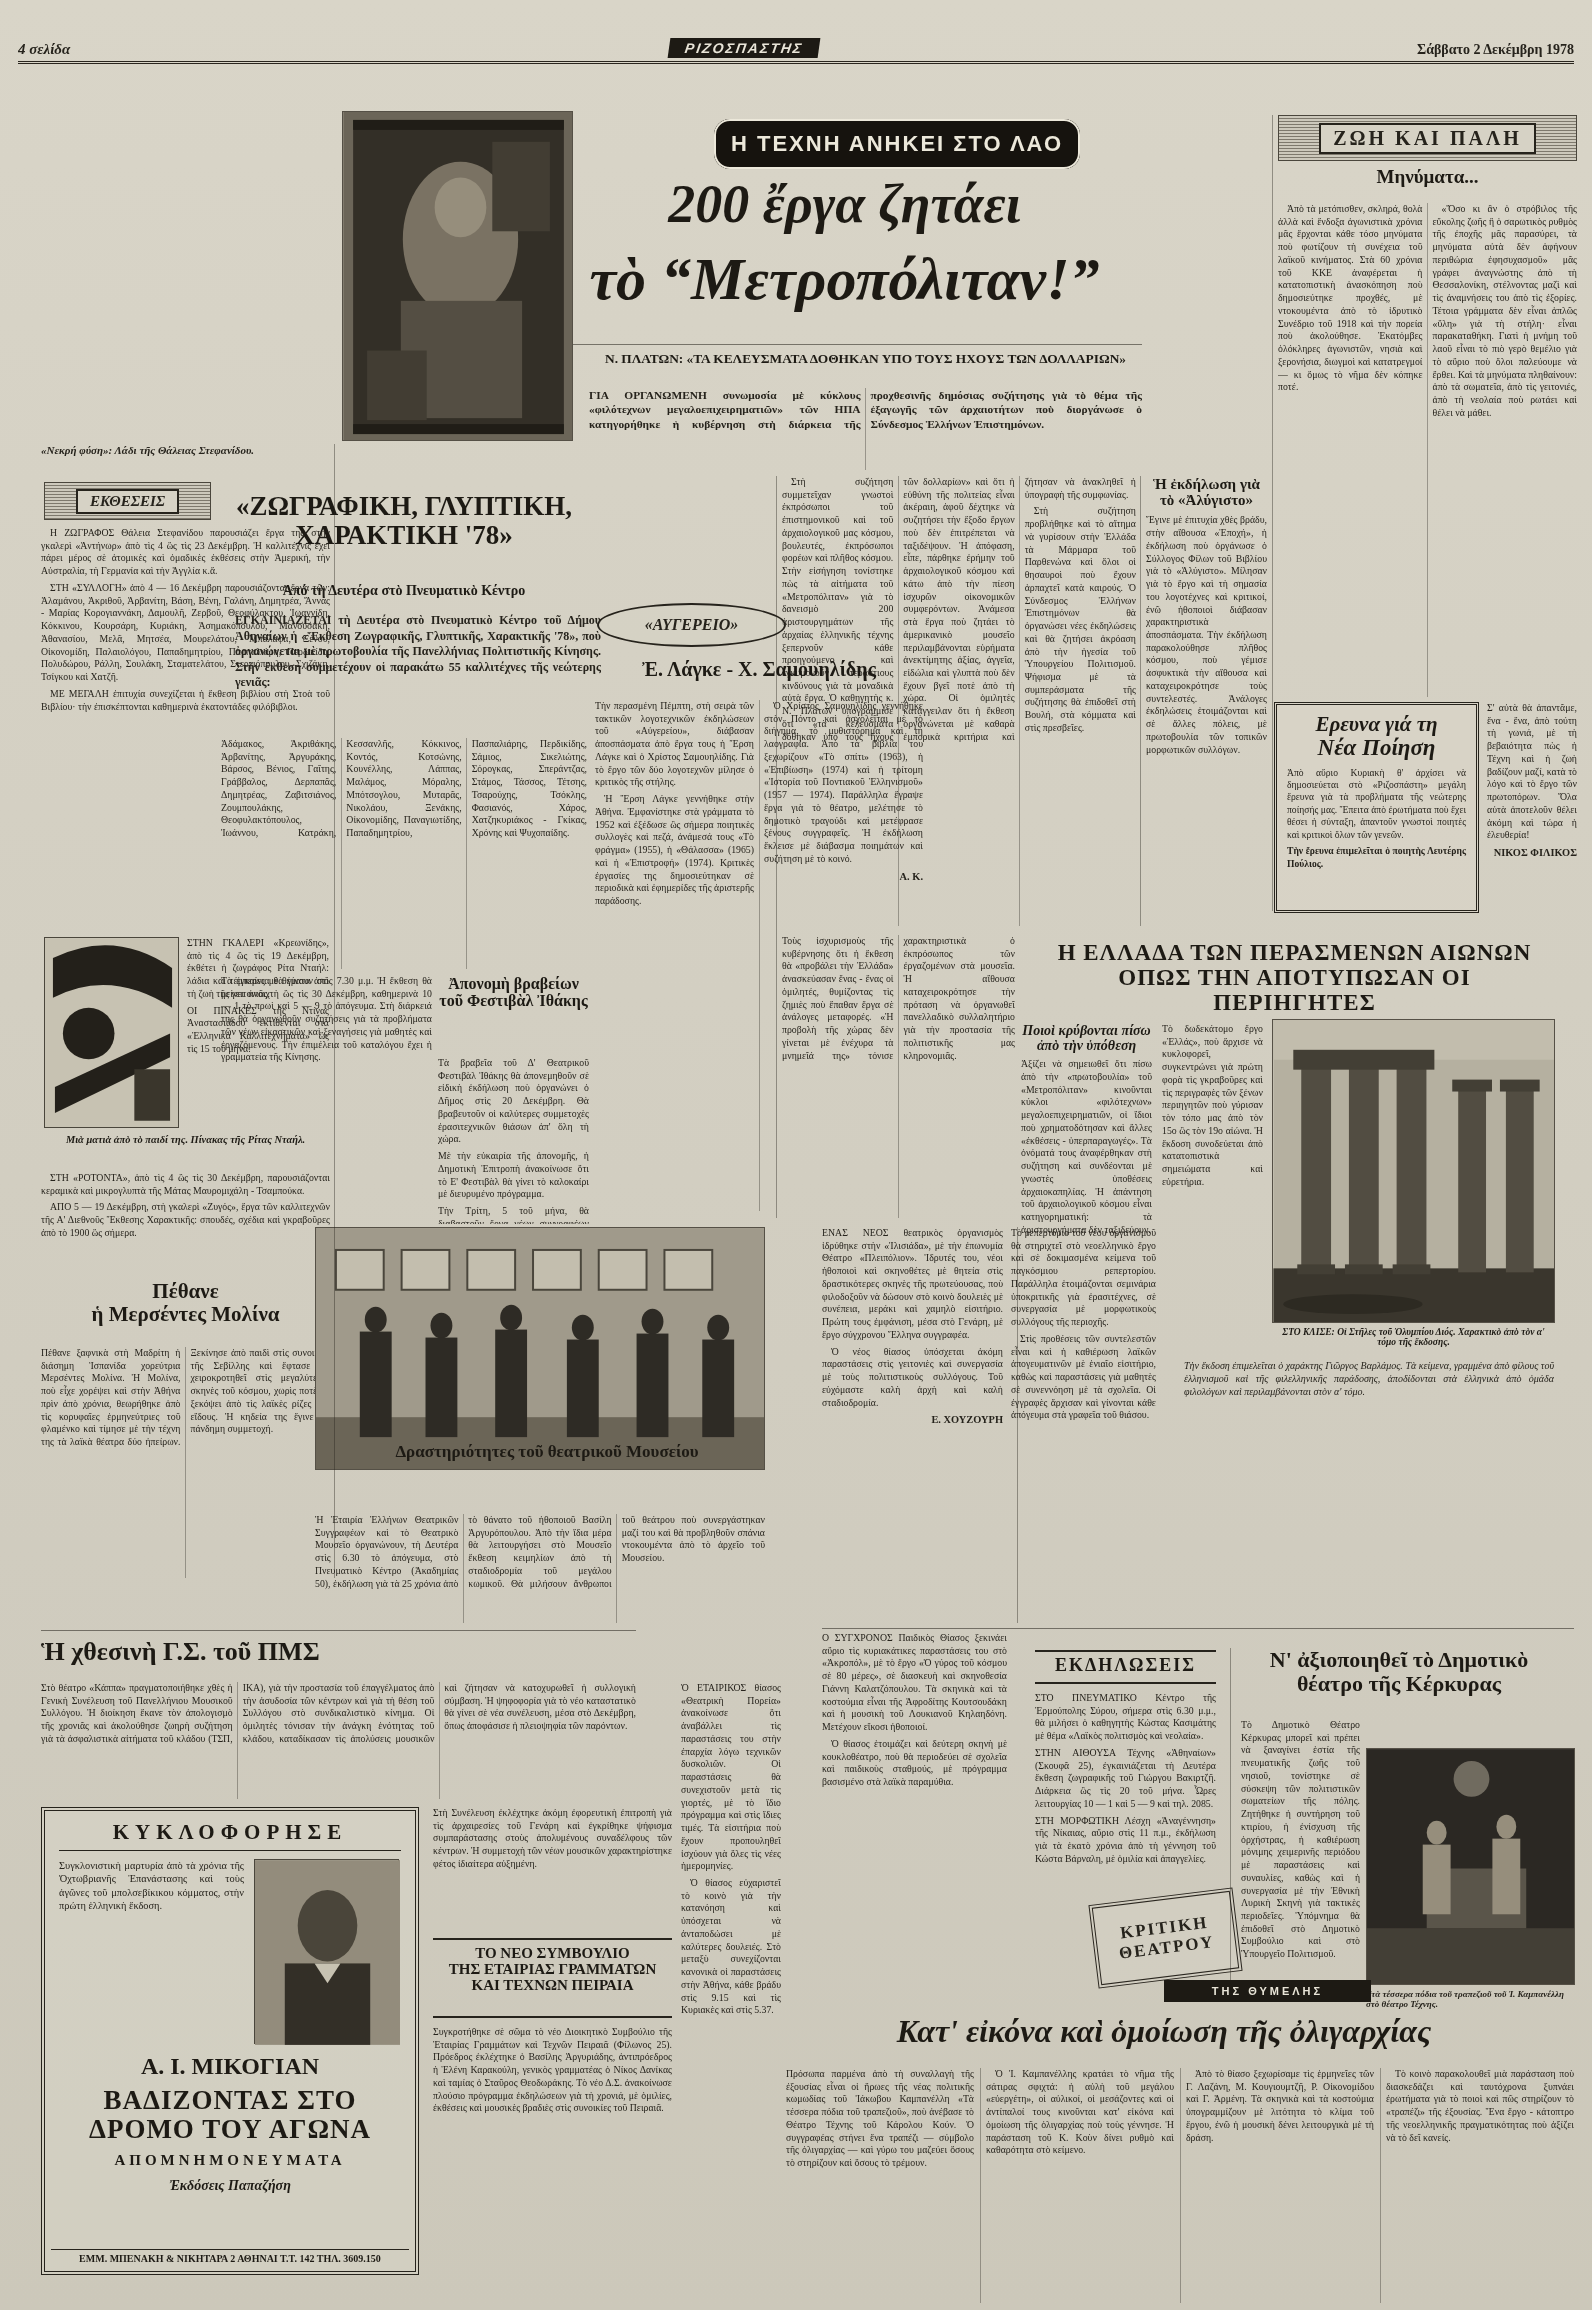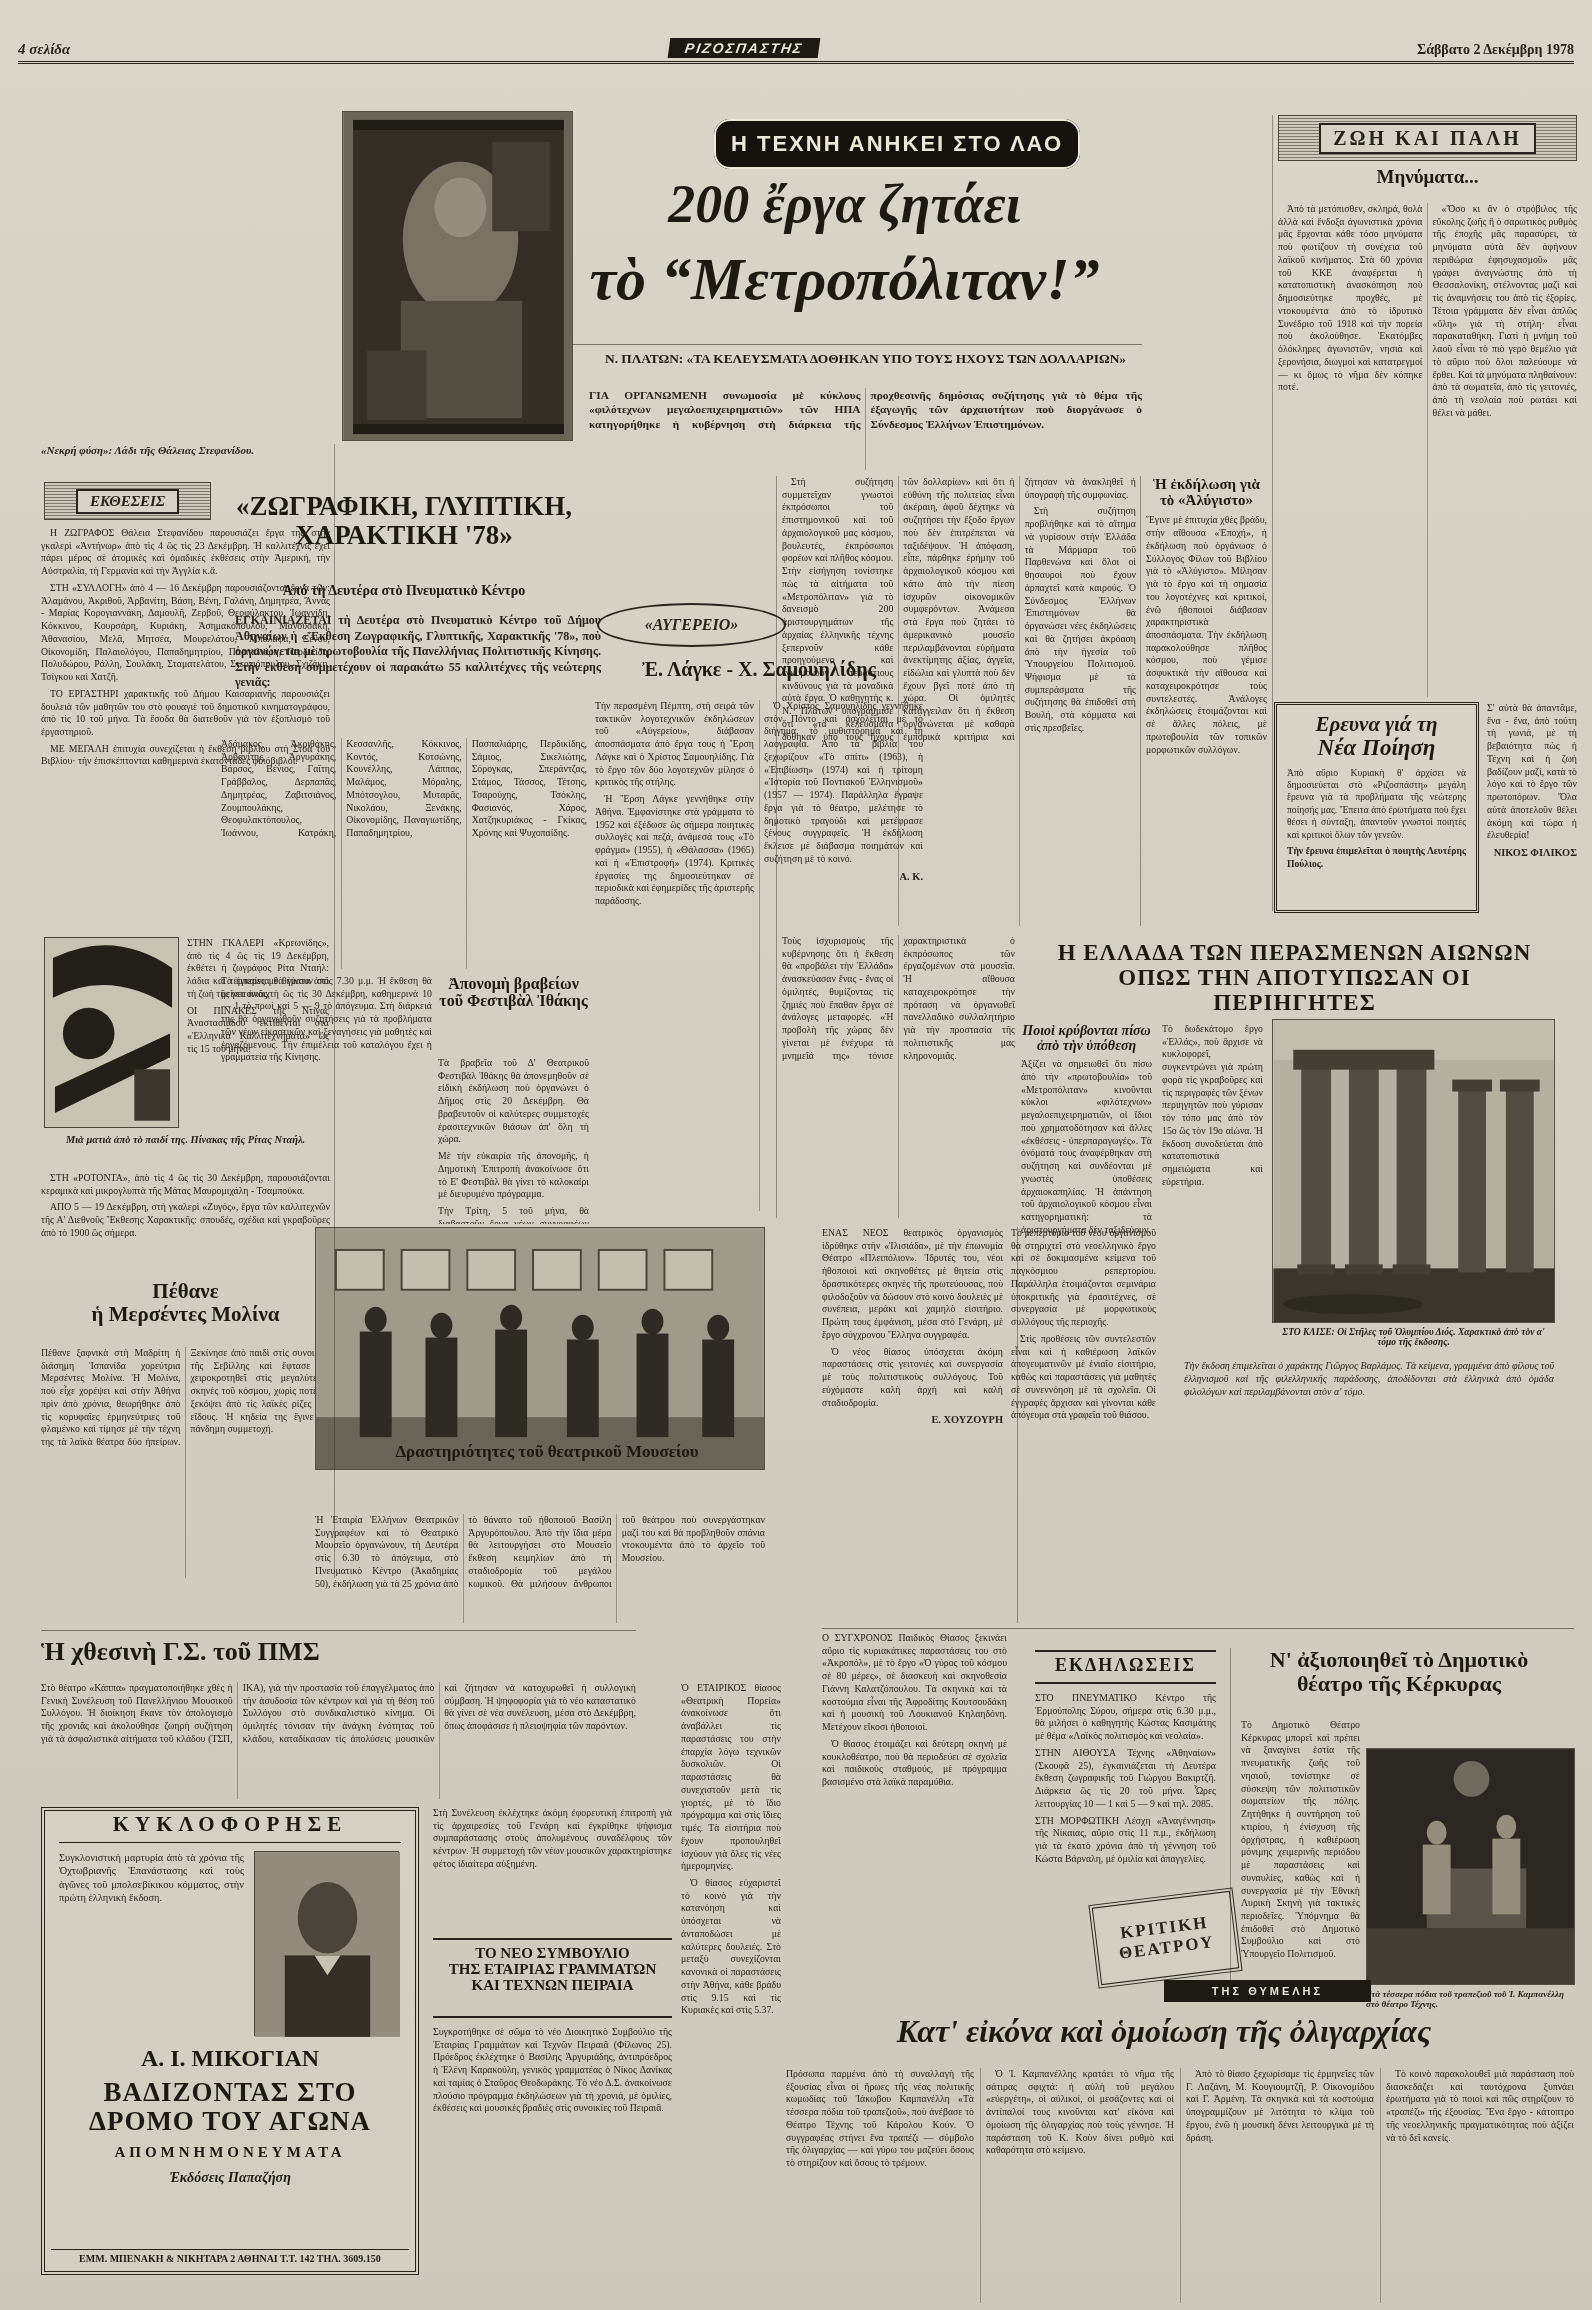--- a/index.html
+++ b/index.html
@@ -113,21 +113,20 @@
     <p class="ni sig">ΝΙΚΟΣ ΦΙΛΙΚΟΣ</p>
   </div>
 
   <div class="abs caption" style="left:41px;top:444px;width:287px;height:34px;font-size:11px;font-weight:bold;">«Νεκρή φύση»: Λάδι τῆς Θάλειας Στεφανίδου.</div>
   <div class="abs hatchbox" style="left:44px;top:482px;width:167px;height:38px;">
     <span class="lbl" style="font-size:15px;font-style:italic;">ΕΚΘΕΣΕΙΣ</span>
   </div>
   <div class="abs bt" style="left:41px;top:527px;width:289px;height:402px;">
     <p>Η ΖΩΓΡΑΦΟΣ Θάλεια Στεφανίδου παρουσιάζει ἔργα της στὴν γκαλερὶ «Ἀντήνωρ» ἀπὸ τὶς 4 ὣς τὶς 23 Δεκέμβρη. Ἡ καλλιτέχνις ἔχει πάρει μέρος σὲ ἀτομικὲς καὶ ὁμαδικὲς ἐκθέσεις στὴν Ἀμερική, τὴν Αὐστραλία, τὴ Γερμανία καὶ τὴν Ἀγγλία κ.ἄ.</p>
     <p>ΣΤΗ «ΣΥΛΛΟΓΗ» ἀπὸ 4 — 16 Δεκέμβρη παρουσιάζονται ἔργα τῶν: Ἀλαμάνου, Ἀκριθοῦ, Ἀρβανίτη, Βάση, Βένη, Γαλάνη, Δημητρέα, Ἄννας - Μαρίας Κορογιαννάκη, Δαμουλῆ, Ζερβοῦ, Θεοφύλακτου, Ἰωαννίδη, Κόκκινου, Κουρσάρη, Κυριάκη, Ἀσημακόπουλου, Μανουσάκη, Ἀθανασίου, Μελᾶ, Μητσέα, Μουρελάτου, Μπαλάφα, Ξένου, Οἰκονομίδη, Παλαιολόγου, Παπαδημητρίου, Πασπαλιάρη, Περδικίδη, Πολυδώρου, Ράλλη, Σουλάκη, Σταματελάτου, Στεργιόπουλου, Σχιζάκη, Τσίγκου καὶ Χατζῆ.</p>
-    <p>ΤΟ ΕΡΓΑΣΤΗΡΙ χαρακτικῆς τοῦ Δήμου Καισαριανῆς παρουσιάζει δουλειὰ τῶν μαθητῶν του στὸ φουαγιὲ τοῦ δημοτικοῦ κινηματογράφου, ἀπὸ τὶς 10 τοῦ μήνα. Τὰ ἔσοδα θὰ διατεθοῦν γιὰ τὸν ἐξοπλισμὸ τοῦ ἐργαστηριοῦ.</p>
     <p>ΜΕ ΜΕΓΑΛΗ ἐπιτυχία συνεχίζεται ἡ ἔκθεση βιβλίου στὴ Στοὰ τοῦ Βιβλίου· τὴν ἐπισκέπτονται καθημερινὰ ἑκατοντάδες φιλόβιβλοι.</p>
   </div>
 
   <div class="abs" style="left:44px;top:937px;width:135px;height:191px;border:1px solid #4a463c;">
     <svg viewBox="0 0 136 192" width="135" height="191">
       <rect width="136" height="192" fill="#c7c2b2"></rect>
       <path d="M8 20 Q70 -10 128 30 L128 70 Q66 30 8 60 Z" fill="#23201a"></path>
       <circle cx="44" cy="96" r="26" fill="#23201a"></circle>
       <path d="M10 150 L126 96 L126 120 L10 176 Z" fill="#23201a"></path>
       <rect x="86" y="130" width="40" height="52" fill="#55504400"></rect>
@@ -315,21 +314,21 @@
     <p>Ὁ Ἰ. Καμπανέλλης κρατάει τὸ νῆμα τῆς σάτιρας σφιχτά: ἡ αὐλὴ τοῦ μεγάλου «εὐεργέτη», οἱ αὐλικοί, οἱ μεσάζοντες καὶ οἱ ἀντίπαλοί τους κινοῦνται κατ' εἰκόνα καὶ ὁμοίωση τῆς ὀλιγαρχίας ποὺ τοὺς γέννησε. Ἡ παράσταση τοῦ Κ. Κοὺν δίνει ρυθμὸ καὶ καθαρότητα στὸ κείμενο.</p>
     <p>Ἀπὸ τὸ θίασο ξεχωρίσαμε τὶς ἑρμηνεῖες τῶν Γ. Λαζάνη, Μ. Κουγιουμτζῆ, Ρ. Οἰκονομίδου καὶ Γ. Ἀρμένη. Τὰ σκηνικὰ καὶ τὰ κοστούμια ὑπογραμμίζουν μὲ λιτότητα τὸ κλίμα τοῦ ἔργου, ἐνῶ ἡ μουσικὴ δένει λειτουργικὰ μὲ τὴ δράση.</p>
     <p>Τὸ κοινὸ παρακολουθεῖ μιὰ παράσταση ποὺ διασκεδάζει καὶ ταυτόχρονα ξυπνάει ἐρωτήματα γιὰ τὸ ποιοὶ καὶ πῶς στηρίζουν τὸ «τραπέζι» τῆς ἐξουσίας. Ἕνα ἔργο - κάτοπτρο τῆς νεοελληνικῆς πραγματικότητας ποὺ ἀξίζει νὰ τὸ δεῖ κανείς.</p>
   </div>
 
   <div class="abs hd" style="left:41px;top:1638px;width:517px;height:38px;font-size:26px;text-align:left;">Ἡ χθεσινὴ Γ.Σ. τοῦ ΠΜΣ</div>
   <div class="abs bt c3" style="left:41px;top:1682px;width:595px;height:117px;">
     <p class="ni">Στὸ θέατρο «Κάππα» πραγματοποιήθηκε χθὲς ἡ Γενικὴ Συνέλευση τοῦ Πανελλήνιου Μουσικοῦ Συλλόγου. Ἡ διοίκηση ἔκανε τὸν ἀπολογισμὸ τῆς χρονιᾶς καὶ ἀκολούθησε ζωηρὴ συζήτηση γιὰ τὰ ἀσφαλιστικὰ αἰτήματα τοῦ κλάδου (ΤΣΠ, ΙΚΑ), γιὰ τὴν προστασία τοῦ ἐπαγγέλματος ἀπὸ τὴν ἀσυδοσία τῶν κέντρων καὶ γιὰ τὴ θέση τοῦ Συλλόγου στὸ συνδικαλιστικὸ κίνημα. Οἱ ὁμιλητὲς τόνισαν τὴν ἀνάγκη ἑνότητας τοῦ κλάδου, καταδίκασαν τὶς ἀπολύσεις μουσικῶν καὶ ζήτησαν νὰ κατοχυρωθεῖ ἡ συλλογικὴ σύμβαση. Ἡ ψηφοφορία γιὰ τὸ νέο καταστατικὸ θὰ γίνει σὲ νέα συνέλευση, μέσα στὸ Δεκέμβρη, ὅπως ἀποφάσισε ἡ πλειοψηφία τῶν παρόντων.</p>
   </div>
 
-  <div class="abs kykbox" style="left:41px;top:1807px;width:378px;height:468px;padding:2px 14px;">
+  <div class="abs kykbox" style="left:41px;top:1807px;width:378px;height:468px;padding:10px 14px;">
     <div class="hd" style="font-size:21px;letter-spacing:6px;border-bottom:1px solid #26231c;padding-bottom:6px;margin-bottom:8px;">ΚΥΚΛΟΦΟΡΗΣΕ</div>
     <div style="display:flex;gap:10px;">
       <div class="bt" style="width:185px;font-size:10.4px;">
         <p class="ni">Συγκλονιστικὴ μαρτυρία ἀπὸ τὰ χρόνια τῆς Ὀχτωβριανῆς Ἐπανάστασης καὶ τοὺς ἀγῶνες τοῦ μπολσεβίκικου κόμματος, στὴν πρώτη ἑλληνικὴ ἔκδοση.</p>
       </div>
       <div style="width:145px;height:185px;border:1px solid #4a463c;flex:none;">
         <svg viewBox="0 0 146 186" width="145" height="185">
           <rect width="146" height="186" fill="#938c7c"></rect>
           <ellipse cx="73" cy="66" rx="30" ry="36" fill="#4a453a"></ellipse>
           <rect x="30" y="104" width="86" height="82" fill="#332f27"></rect>

